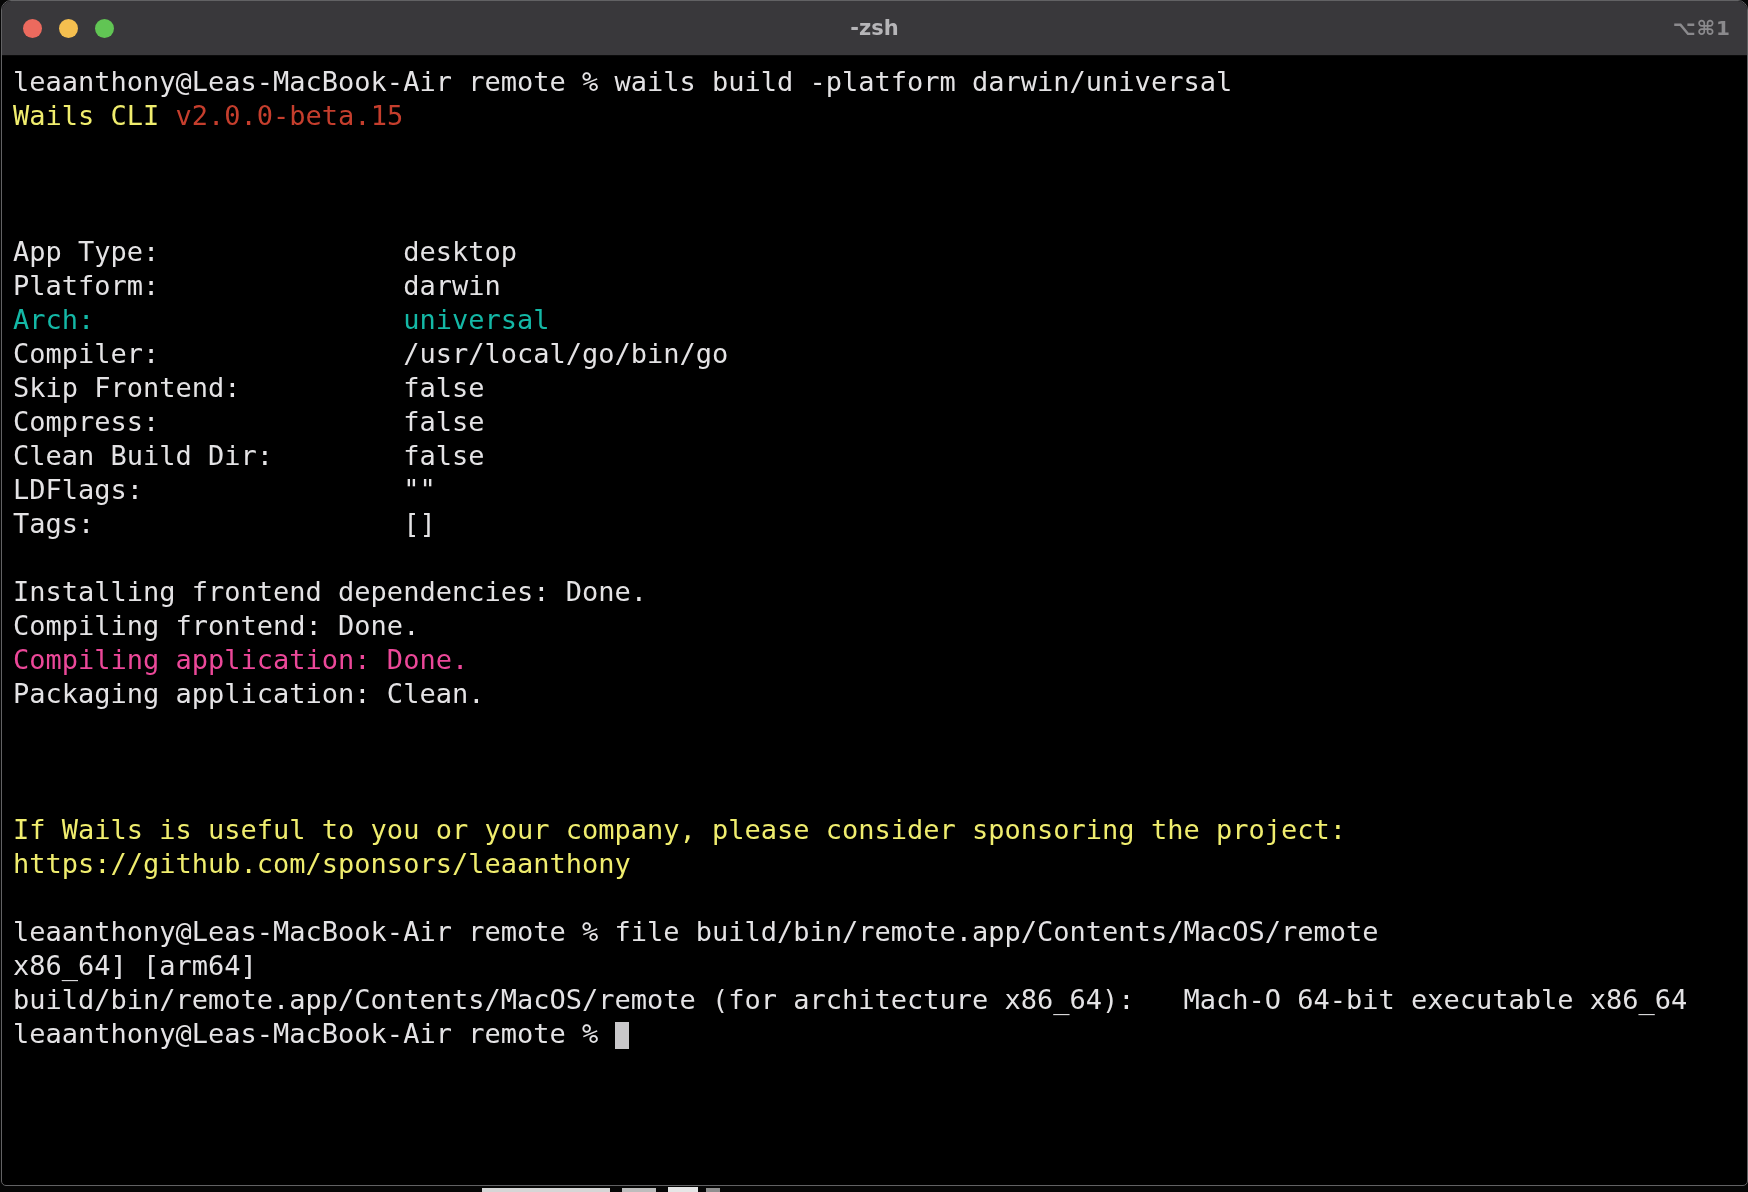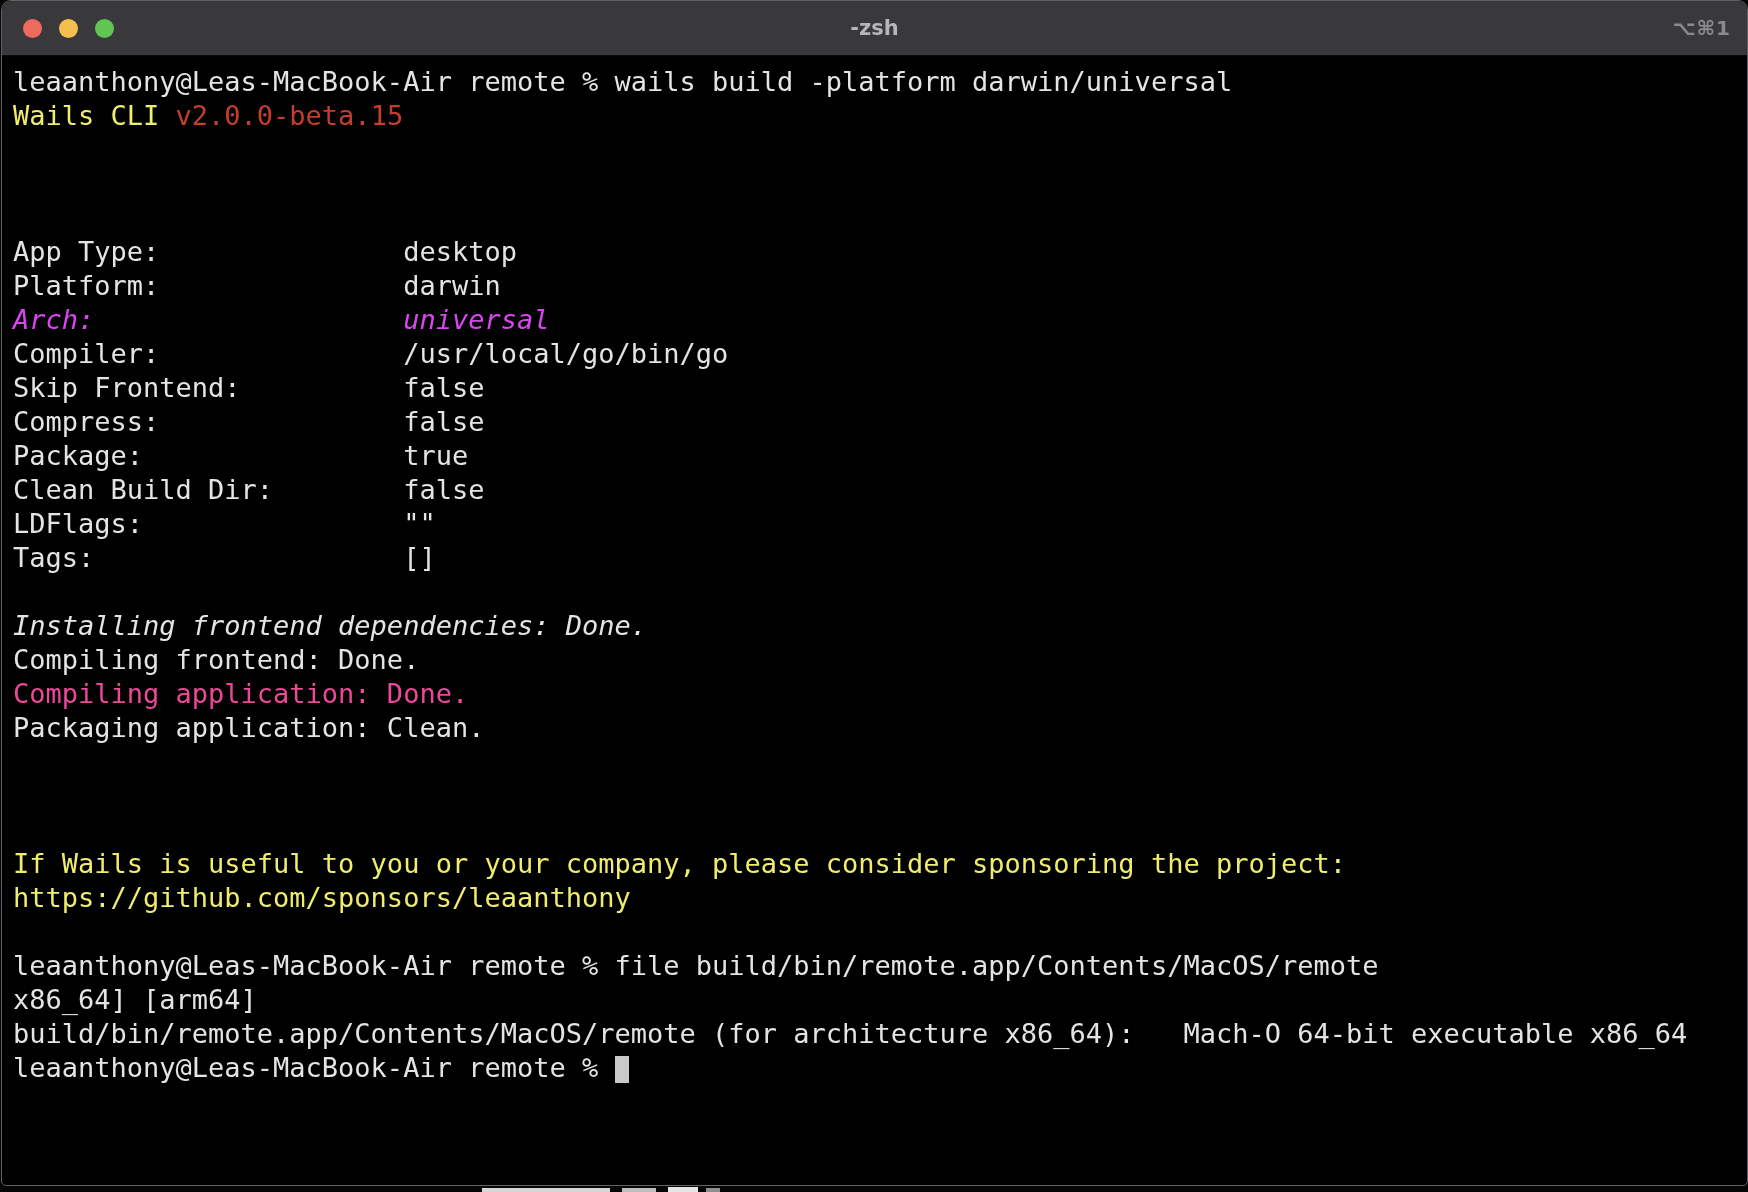--- a/index.html
+++ b/index.html
@@ -80,30 +80,29 @@
     <div class="shortcut" style="color: rgb(139, 138, 141);">⌥⌘1</div>
   </div>
   <div class="screen" style="color: rgb(228, 227, 229);">
       <div class="line"><span style="color: rgb(228, 227, 229);">leaanthony@Leas-MacBook-Air remote % wails build -platform darwin/universal</span></div>
       <div class="line"><span style="color: rgb(240, 237, 110);">Wails CLI </span><span style="color: rgb(197, 62, 45);">v2.0.0-beta.15</span></div>
       <div class="line"></div>
       <div class="line"></div>
       <div class="line"></div>
       <div class="line"><span style="color: rgb(228, 227, 229);">App Type:               desktop</span></div>
       <div class="line"><span style="color: rgb(228, 227, 229);">Platform:               darwin</span></div>
-      <div class="line"><span style="color: #d946ef; font-style: italic;">Arch:                   universal</span></div>
+      <div class="line"><span style="color: #14b8a6;">Arch:                   universal</span></div>
       <div class="line"><span style="color: rgb(228, 227, 229);">Compiler:               /usr/local/go/bin/go</span></div>
       <div class="line"><span style="color: rgb(228, 227, 229);">Skip Frontend:          false</span></div>
       <div class="line"><span style="color: rgb(228, 227, 229);">Compress:               false</span></div>
-      <div class="line"><span style="color: rgb(228, 227, 229);">Package:                true</span></div>
       <div class="line"><span style="color: rgb(228, 227, 229);">Clean Build Dir:        false</span></div>
       <div class="line"><span style="color: rgb(228, 227, 229);">LDFlags:                ""</span></div>
       <div class="line"><span style="color: rgb(228, 227, 229);">Tags:                   []</span></div>
       <div class="line"></div>
-      <div class="line"><span style="color: rgb(228, 227, 229); font-style: italic;">Installing frontend dependencies: Done.</span></div>
+      <div class="line"><span style="color: rgb(228, 227, 229);">Installing frontend dependencies: Done.</span></div>
       <div class="line"><span style="color: rgb(228, 227, 229);">Compiling frontend: Done.</span></div>
       <div class="line"><span style="color: #ec4899; margin-top: 12px;">Compiling application: Done.</span></div>
       <div class="line"><span style="color: rgb(228, 227, 229);">Packaging application: Clean.</span></div>
       <div class="line"></div>
       <div class="line"></div>
       <div class="line"></div>
       <div class="line"><span style="color: rgb(240, 237, 110);">If Wails is useful to you or your company, please consider sponsoring the project:</span></div>
       <div class="line"><span style="color: rgb(240, 237, 110);">https://github.com/sponsors/leaanthony</span></div>
       <div class="line"></div>
       <div class="line"><span style="color: rgb(228, 227, 229);">leaanthony@Leas-MacBook-Air remote % file build/bin/remote.app/Contents/MacOS/remote</span></div>

